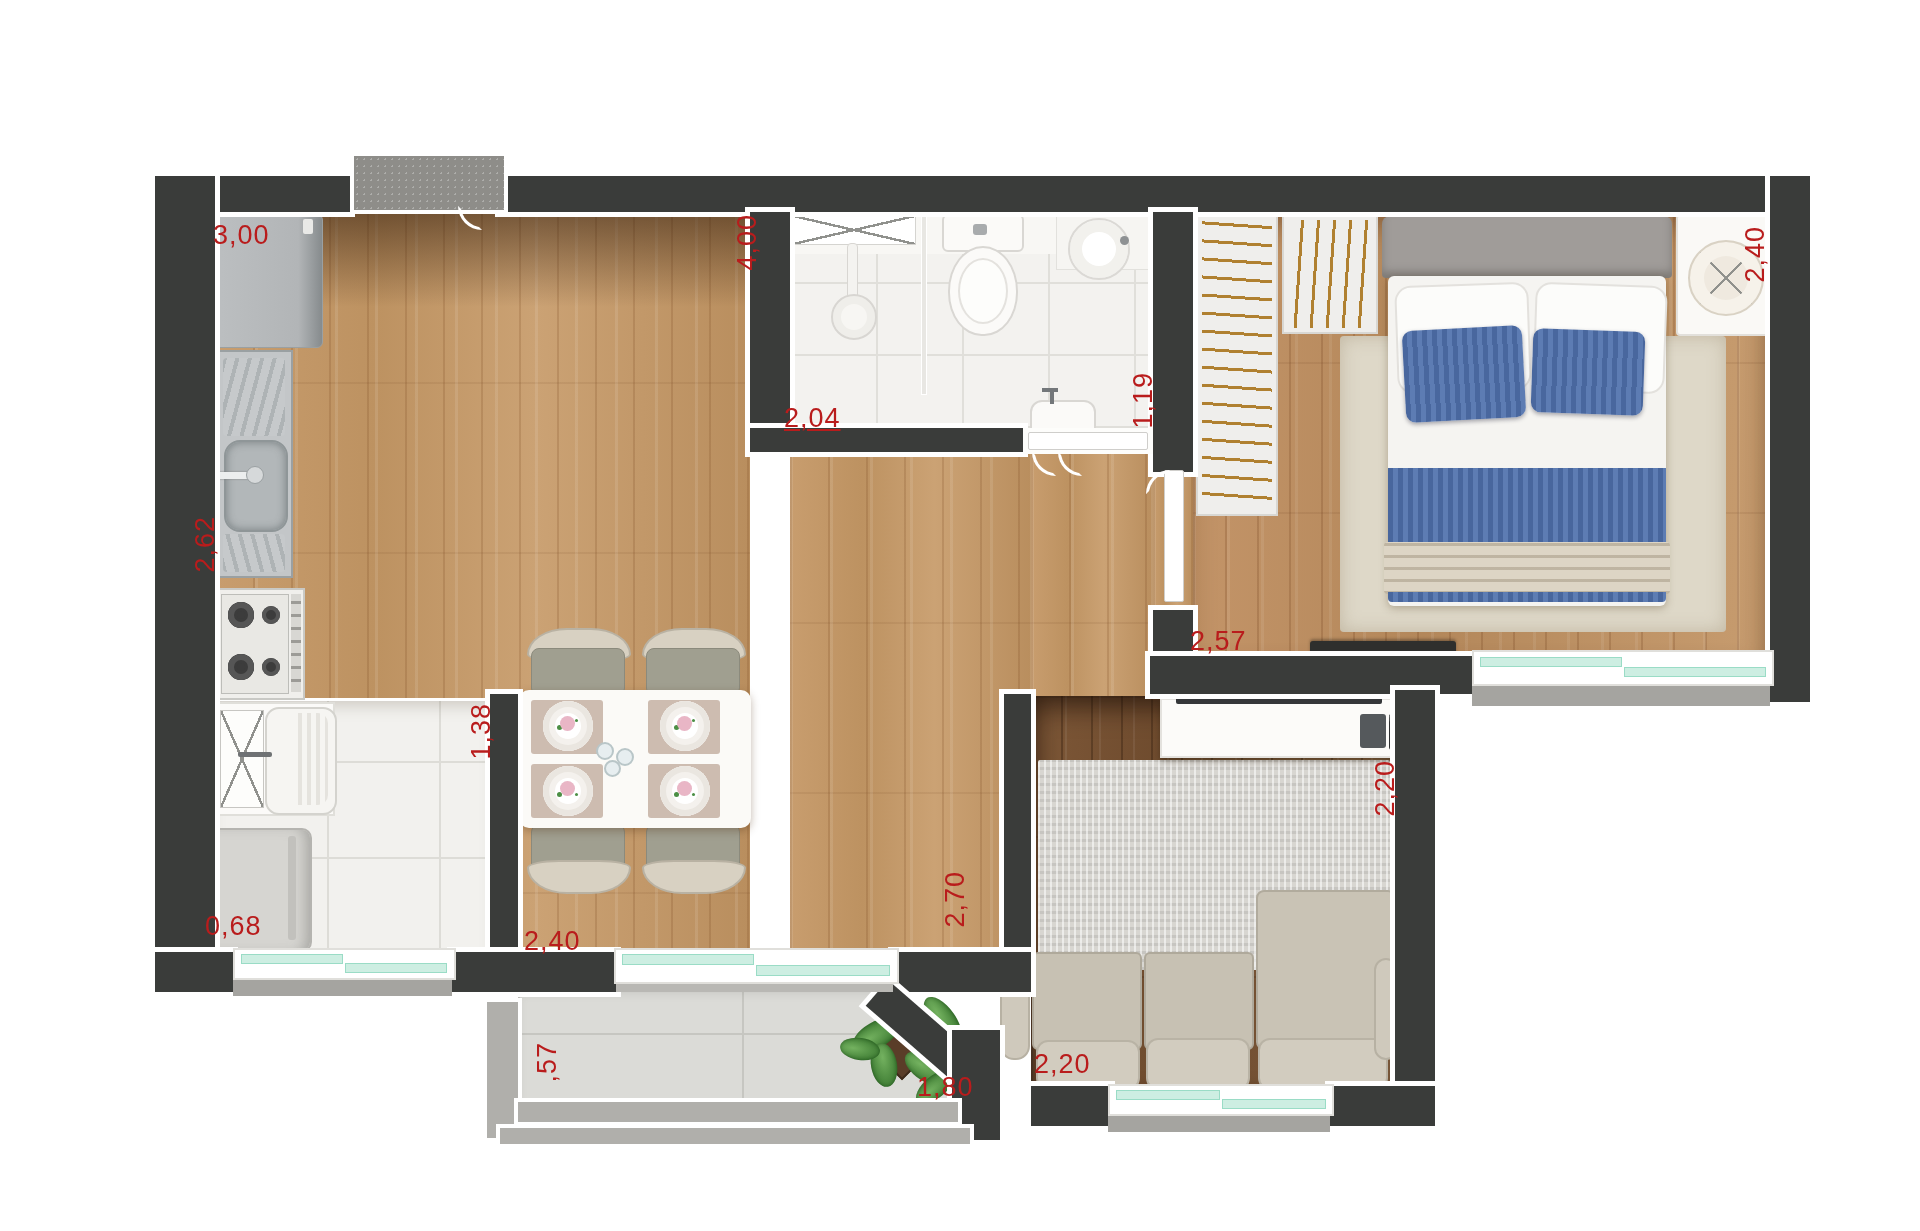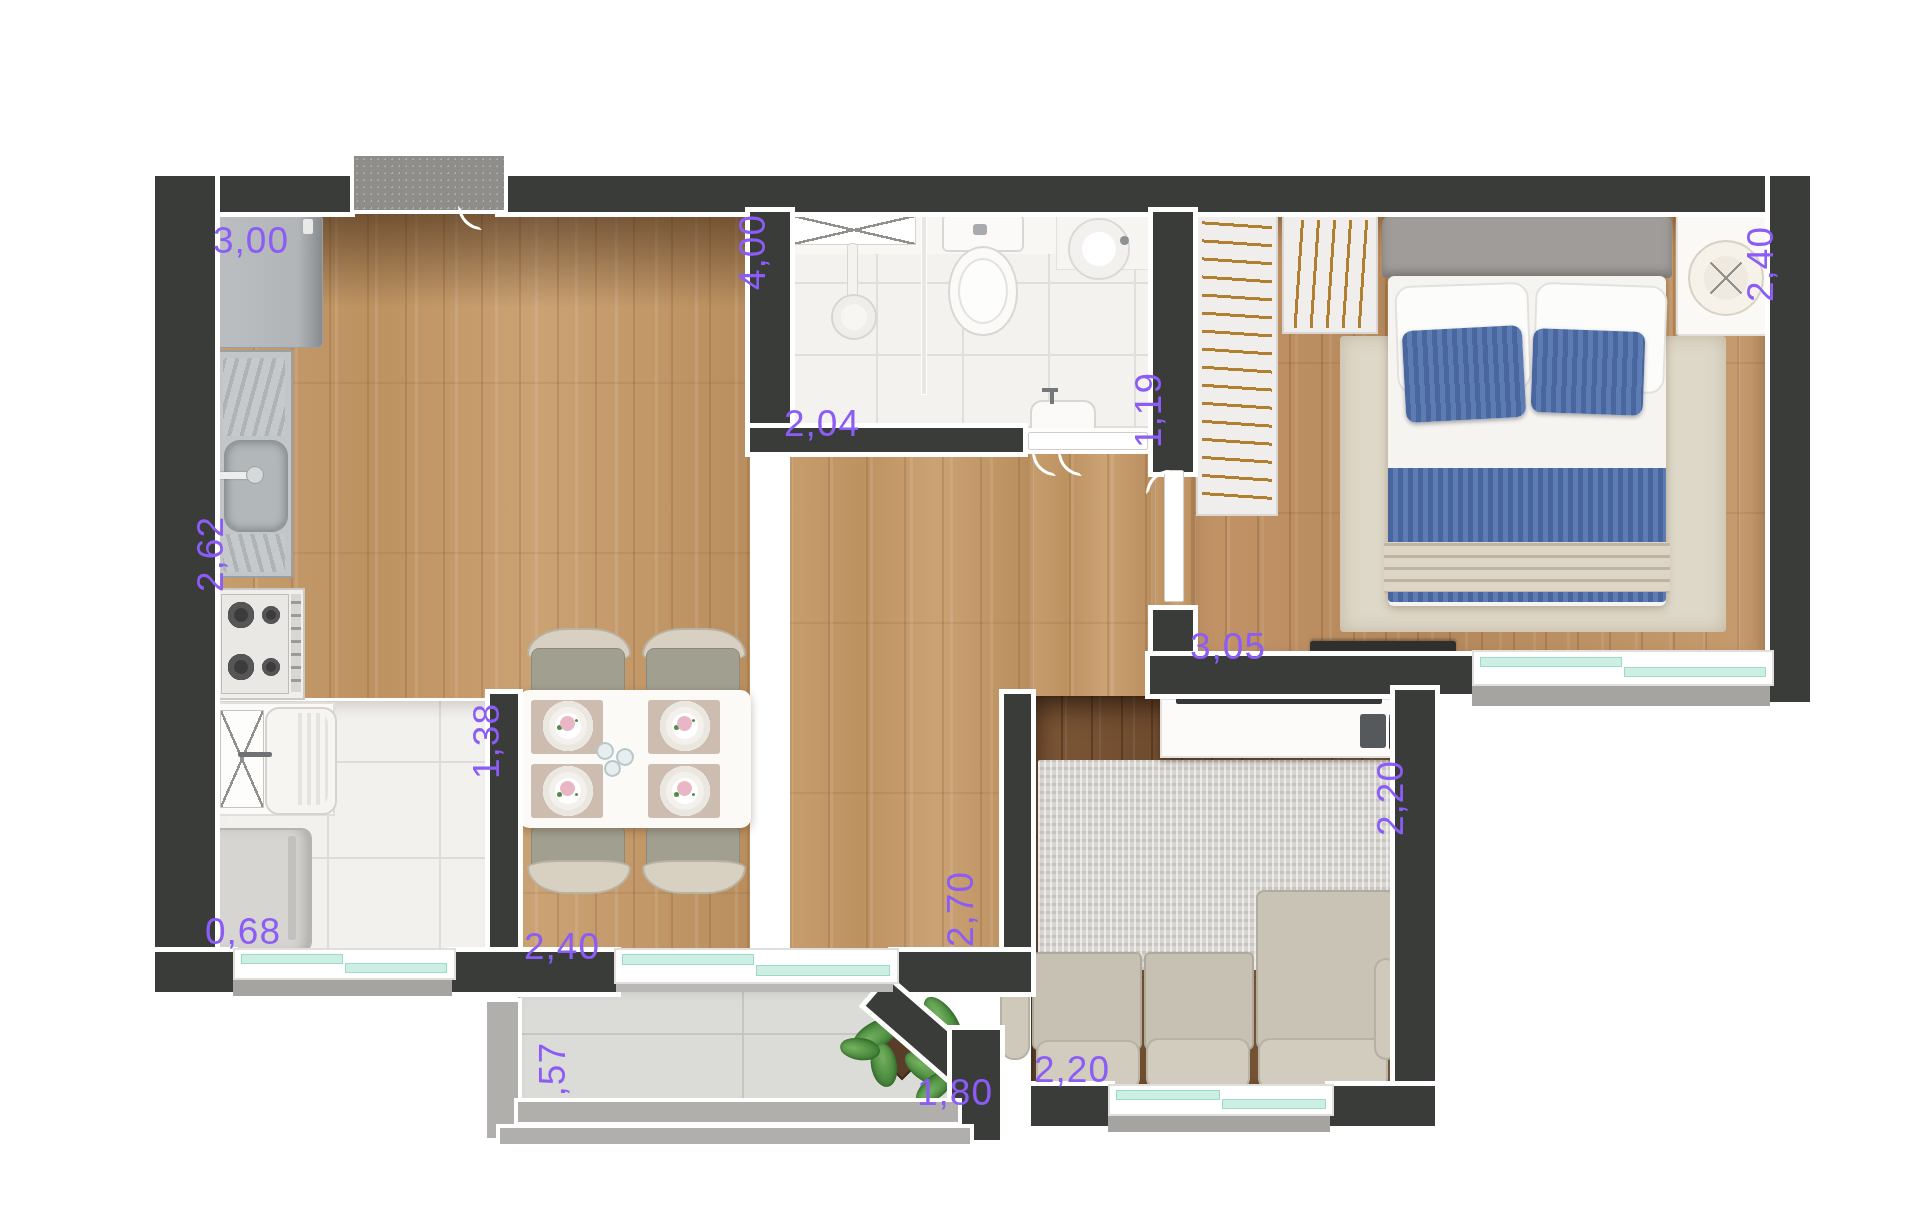--- a/index.html
+++ b/index.html
@@ -37,21 +37,21 @@
     box-shadow:inset 0 8px 14px -6px rgba(60,60,55,.35);}
   
   .wall{position:absolute;background:#3a3c3a;box-shadow:0 0 0 5px #ffffff;}
   .wall-gray{position:absolute;background:#b0afab;box-shadow:0 0 0 4px #ffffff;}
   .xmark{background-image:
     linear-gradient(to top right, transparent calc(50% - 1.2px), #90918d calc(50% - 1.2px), #90918d calc(50% + 1.2px), transparent calc(50% + 1.2px)),
     linear-gradient(to bottom right, transparent calc(50% - 1.2px), #90918d calc(50% - 1.2px), #90918d calc(50% + 1.2px), transparent calc(50% + 1.2px));}
   .win{position:absolute;background:#ffffff;border:2px solid #e0dfdb;z-index:45;}
   .glass{position:absolute;background:#cdeee2;border:1px solid #9adcc6;}
   .sill{position:absolute;background:#a5a4a0;z-index:44;}
-  .dim{position:absolute;font-size:37px;color:#8b5cf6;letter-spacing:1px;z-index:60;}
+  .dim{position:absolute;font-size:27px;color:#b91c1c;letter-spacing:1px;z-index:60;}
   .dim.v{writing-mode:vertical-rl;transform:rotate(180deg);}
   .leaf{position:absolute;width:52px;height:26px;border-radius:50%;
         background:radial-gradient(ellipse at 32% 50%, #74b260, #3e7c33 75%);
         box-shadow:inset 0 0 4px rgba(0,40,0,.45);}
   .arc{position:absolute;width:18px;height:18px;border:3px solid #fff;
        border-top-color:transparent;border-right-color:transparent;border-radius:0 0 0 100%;z-index:46;}
 </style>
 </head>
 <body>
 
@@ -229,25 +229,25 @@
   <div class="abs" style="left:1023px;top:428px;width:130px;height:26px;background:#fdfdfb;z-index:45;"></div>
   <div class="abs" style="left:1028px;top:432px;width:118px;height:16px;background:#ffffff;border:1px solid #cfcecb;border-radius:2px;z-index:46;"></div>
   <div class="arc" style="left:1032px;top:452px;"></div>
   <div class="arc" style="left:1058px;top:452px;"></div>
 
   <div class="abs" style="left:1164px;top:470px;width:18px;height:130px;background:#ffffff;border:1px solid #cfcecb;border-radius:2px;z-index:46;"></div>
   <div class="arc" style="left:1146px;top:470px;transform:rotate(90deg);"></div>
 
   <div class="dim" style="left:213px;top:220px;">3,00</div>
   <div class="dim v" style="left:732px;top:214px;">4,00</div>
-  <div class="dim" style="left:784px;top:403px;">2,04</div>
+  <div class="dim" style="left:784px;top:403px;text-decoration:underline;">2,04</div>
   <div class="dim v" style="left:1128px;top:372px;">1,19</div>
   <div class="dim v" style="left:1740px;top:226px;">2,40</div>
   <div class="dim v" style="left:190px;top:516px;">2,62</div>
-  <div class="dim" style="left:1190px;top:626px;">3,05</div>
+  <div class="dim" style="left:1190px;top:626px;">2,57</div>
   <div class="dim v" style="left:466px;top:703px;">1,38</div>
   <div class="dim v" style="left:1370px;top:760px;">2,20</div>
   <div class="dim v" style="left:940px;top:871px;">2,70</div>
   <div class="dim" style="left:205px;top:911px;">0,68</div>
   <div class="dim" style="left:524px;top:926px;">2,40</div>
   <div class="dim" style="left:1034px;top:1049px;">2,20</div>
   <div class="dim" style="left:917px;top:1072px;">1,80</div>
   <div class="dim v" style="left:532px;top:1042px;">,57</div>
 
 </div>

